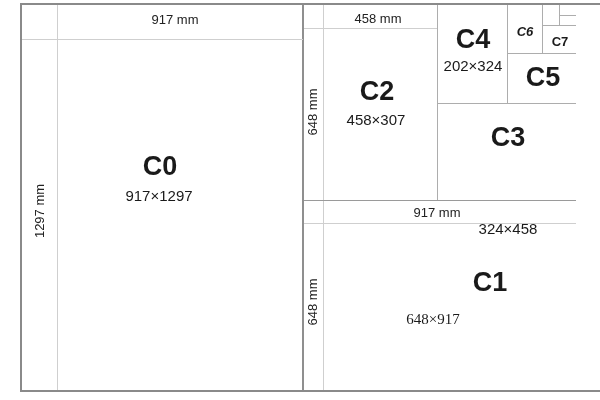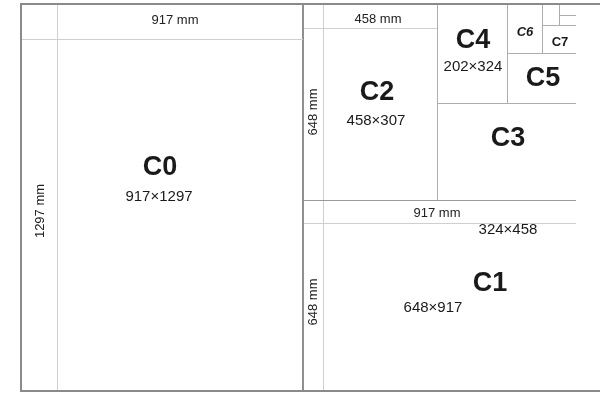--- a/index.html
+++ b/index.html
@@ -72,16 +72,16 @@
     <div class="txt name-s" style="left:503px;top:26px;font-style:italic;">C6</div>
     <div class="txt name-s" style="left:538px;top:36px;">C7</div>
     <div class="txt name-l" style="left:521px;top:72px;">C5</div>
 
     <div class="txt name-l" style="left:486px;top:132px;">C3</div>
     <div class="txt size" style="left:486px;top:176px;margin-top:47px;">324×458</div>
 
     <div class="txt mm" style="left:415px;top:207px;">917 mm</div>
     <div class="txt mm vert" style="left:290px;top:297px;">648 mm</div>
     <div class="txt name-xl" style="left:424px;top:277px;margin-left:44px;">C1</div>
-    <div class="txt size" style="left:411px;top:301px;">648×917</div>
+    <div class="txt size" style="left:411px;top:314px;font-family:Liberation Serif, serif;">648×917</div>
 
   </div>
 </div>
 
 </body></html>

